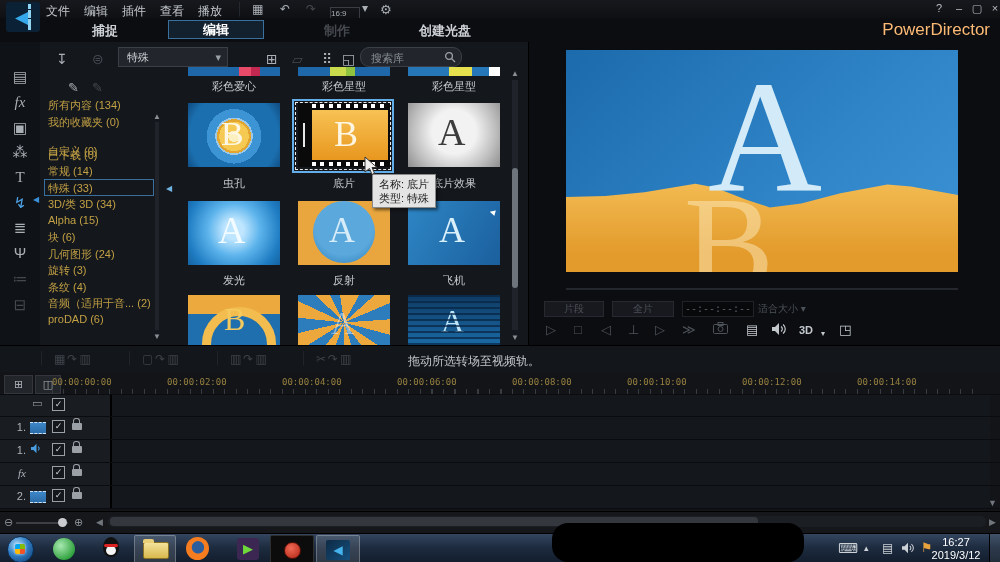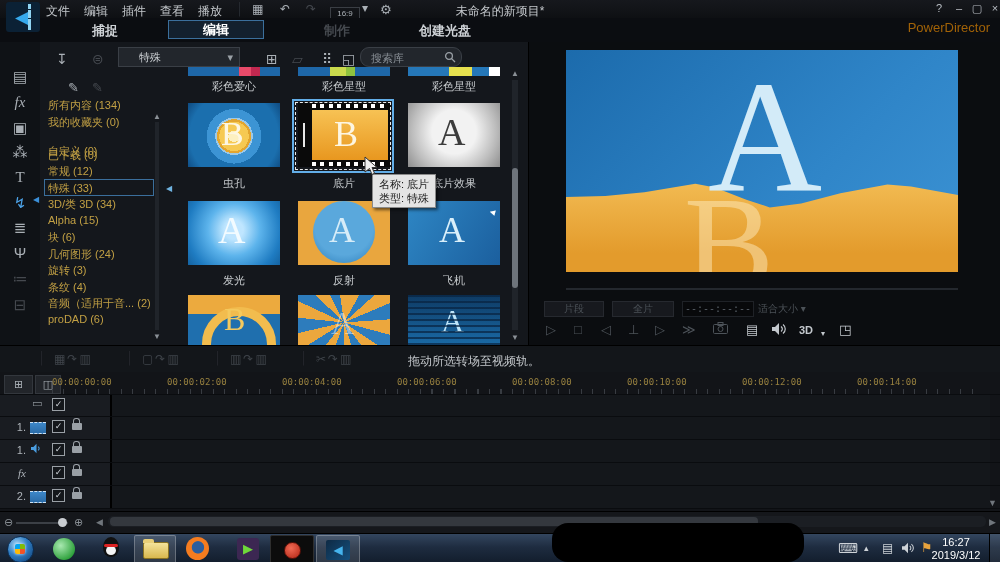--- a/index.html
+++ b/index.html
@@ -8,43 +8,43 @@
           -webkit-font-smoothing:antialiased;}
   .abs{position:absolute;}
   .ic{color:#a7adb3;font-size:14px;line-height:1;}
   .dim{color:#45494f !important;}
   
   #titlebar{position:absolute;left:0;top:0;width:1000px;height:18px;
             background:linear-gradient(#16181d,#0e1013);}
   .menu-item{position:absolute;top:3px;font-size:12px;color:#c4c8cc;cursor:default;}
   .tb-ic{position:absolute;top:2px;font-size:12px;color:#aab0b6;}
   .aspect-box{position:absolute;top:7px;width:28px;height:12px;border:1px solid #3a3e44;
-              font-size:8px;color:#aab0b6;text-align:center;line-height:12px;}
+              font-size:8px;color:#aab0b6;line-height:12px;}
   .win-ctl{position:absolute;top:2px;font-size:11px;color:#b9bec4;width:14px;text-align:center;}
   #logo{position:absolute;left:6px;top:2px;width:34px;height:30px;background:#0b2135;
         border-radius:3px;display:flex;align-items:center;justify-content:center;z-index:5;}
   #logo .tri{color:#36a9ec;font-size:17px;line-height:1;}
   #logo .bars i{display:block;width:3px;background:#8fd4f2;margin:1px 0;}
   
   #tabbar{position:absolute;left:0;top:18px;width:1000px;height:24px;background:#0b0d11;
           border-bottom:1px solid #1a1d23;}
   .tab{position:absolute;top:4px;font-size:13px;font-weight:bold;color:#cdd1d5;text-align:center;}
   .tab.active{border:1px solid #3b6f9c;background:#13202e;color:#fff;line-height:17px;}
-  #brand{position:absolute;right:10px;top:2px;font-size:13px;color:#a16207;}
+  #brand{position:absolute;right:10px;top:2px;font-size:17px;color:#fdba74;}
   
   #rail{position:absolute;left:0;top:42px;width:40px;height:303px;background:#0f1216;
         border-right:1px solid #1d2127;}
   .rail-ic{position:absolute;left:0;width:40px;text-align:center;font-size:15px;color:#a9afb5;}
   .rail-ic.sel{color:#4da3e8;}
   .rail-fx{font-style:italic;font-family:"Liberation Serif",serif;}
   
   #library{position:absolute;left:40px;top:42px;width:488px;height:303px;background:#14171c;}
   .lt-ic{position:absolute;top:9px;font-size:14px;color:#aab0b6;}
   #filter-dd{position:absolute;left:78px;top:5px;width:108px;height:18px;background:#22262c;
-             border:1px solid #3a3f46;font-size:11px;color:#ced2d6;line-height:18px;padding-left:12px;}
+             border:1px solid #3a3f46;font-size:11px;color:#ced2d6;line-height:18px;}
   #filter-dd .val{padding-left:8px;}
   #filter-dd .caret{position:absolute;right:6px;top:0;color:#9aa0a6;}
   #search-box{position:absolute;left:320px;top:5px;width:100px;height:18px;background:#22262c;
               border:1px solid #3a3f46;border-radius:9px;}
   #search-box input{position:absolute;left:8px;top:1px;width:72px;height:15px;border:none;outline:none;
               background:transparent;color:#cfd3d7;font-size:11px;font-family:inherit;}
   #search-box input::placeholder{color:#8a9097;}
   .cat{position:absolute;left:8px;width:104px;font-size:11px;color:#c2a044;white-space:nowrap;overflow:hidden;}
   #cat-sel-box{position:absolute;left:4px;top:137px;width:108px;height:15px;border:1px solid #3b6f9c;}
   .sb{position:absolute;font-size:8px;color:#8a9096;}
@@ -143,21 +143,20 @@
     <span class="menu-item" style="left:122px">插件</span>
     <span class="menu-item" style="left:160px">查看</span>
     <span class="menu-item" style="left:198px">播放</span>
     <span class="tb-ic" style="left:236px;color:#2a2e34">│</span>
     <span class="tb-ic" style="left:252px">▦</span>
     <span class="tb-ic" style="left:280px">↶</span>
     <span class="tb-ic dim" style="left:306px">↷</span>
     <span class="aspect-box" style="left:330px">16:9</span>
     <span class="tb-ic" style="left:362px;top:1px">▾</span>
     <span class="tb-ic" style="left:380px;font-size:13px">⚙</span>
-    <span class="menu-item" style="left:400px;width:200px;text-align:center;left:400px">未命名的新项目*</span>
     <span class="win-ctl" style="left:932px">?</span>
     <span class="win-ctl" style="left:952px">–</span>
     <span class="win-ctl" style="left:970px">▢</span>
     <span class="win-ctl" style="left:988px">×</span>
   </div>
 
   <div id="logo">
     <span class="tri">◀</span>
     <span class="bars">
         <i style="height:5px"></i>
@@ -211,21 +210,21 @@
     </div>
 
     <span class="lt-ic" style="left:28px;top:38px;font-size:13px">✎</span>
     <span class="lt-ic dim" style="left:52px;top:38px;font-size:13px">✎</span>
 
     <div id="cat-sel-box"></div>
     <span class="cat" style="top:56px">所有内容 (134)</span>
     <span class="cat" style="top:73px">我的收藏夹 (0)</span>
     <span class="cat" style="top:102px">自定义 (0)</span>
     <span class="cat" style="top:106px">已下载 (0)</span>
-    <span class="cat" style="top:122px">常规 (12)</span>
+    <span class="cat" style="top:122px">常规 (14)</span>
     <span class="cat" style="top:139px">特殊 (33)</span>
     <span class="cat" style="top:155px">3D/类 3D (34)</span>
     <span class="cat" style="top:172px">Alpha (15)</span>
     <span class="cat" style="top:188px">块 (6)</span>
     <span class="cat" style="top:205px">几何图形 (24)</span>
     <span class="cat" style="top:221px">旋转 (3)</span>
     <span class="cat" style="top:238px">条纹 (4)</span>
     <span class="cat" style="top:254px">音频（适用于音... (2)</span>
     <span class="cat" style="top:271px">proDAD (6)</span>
 

